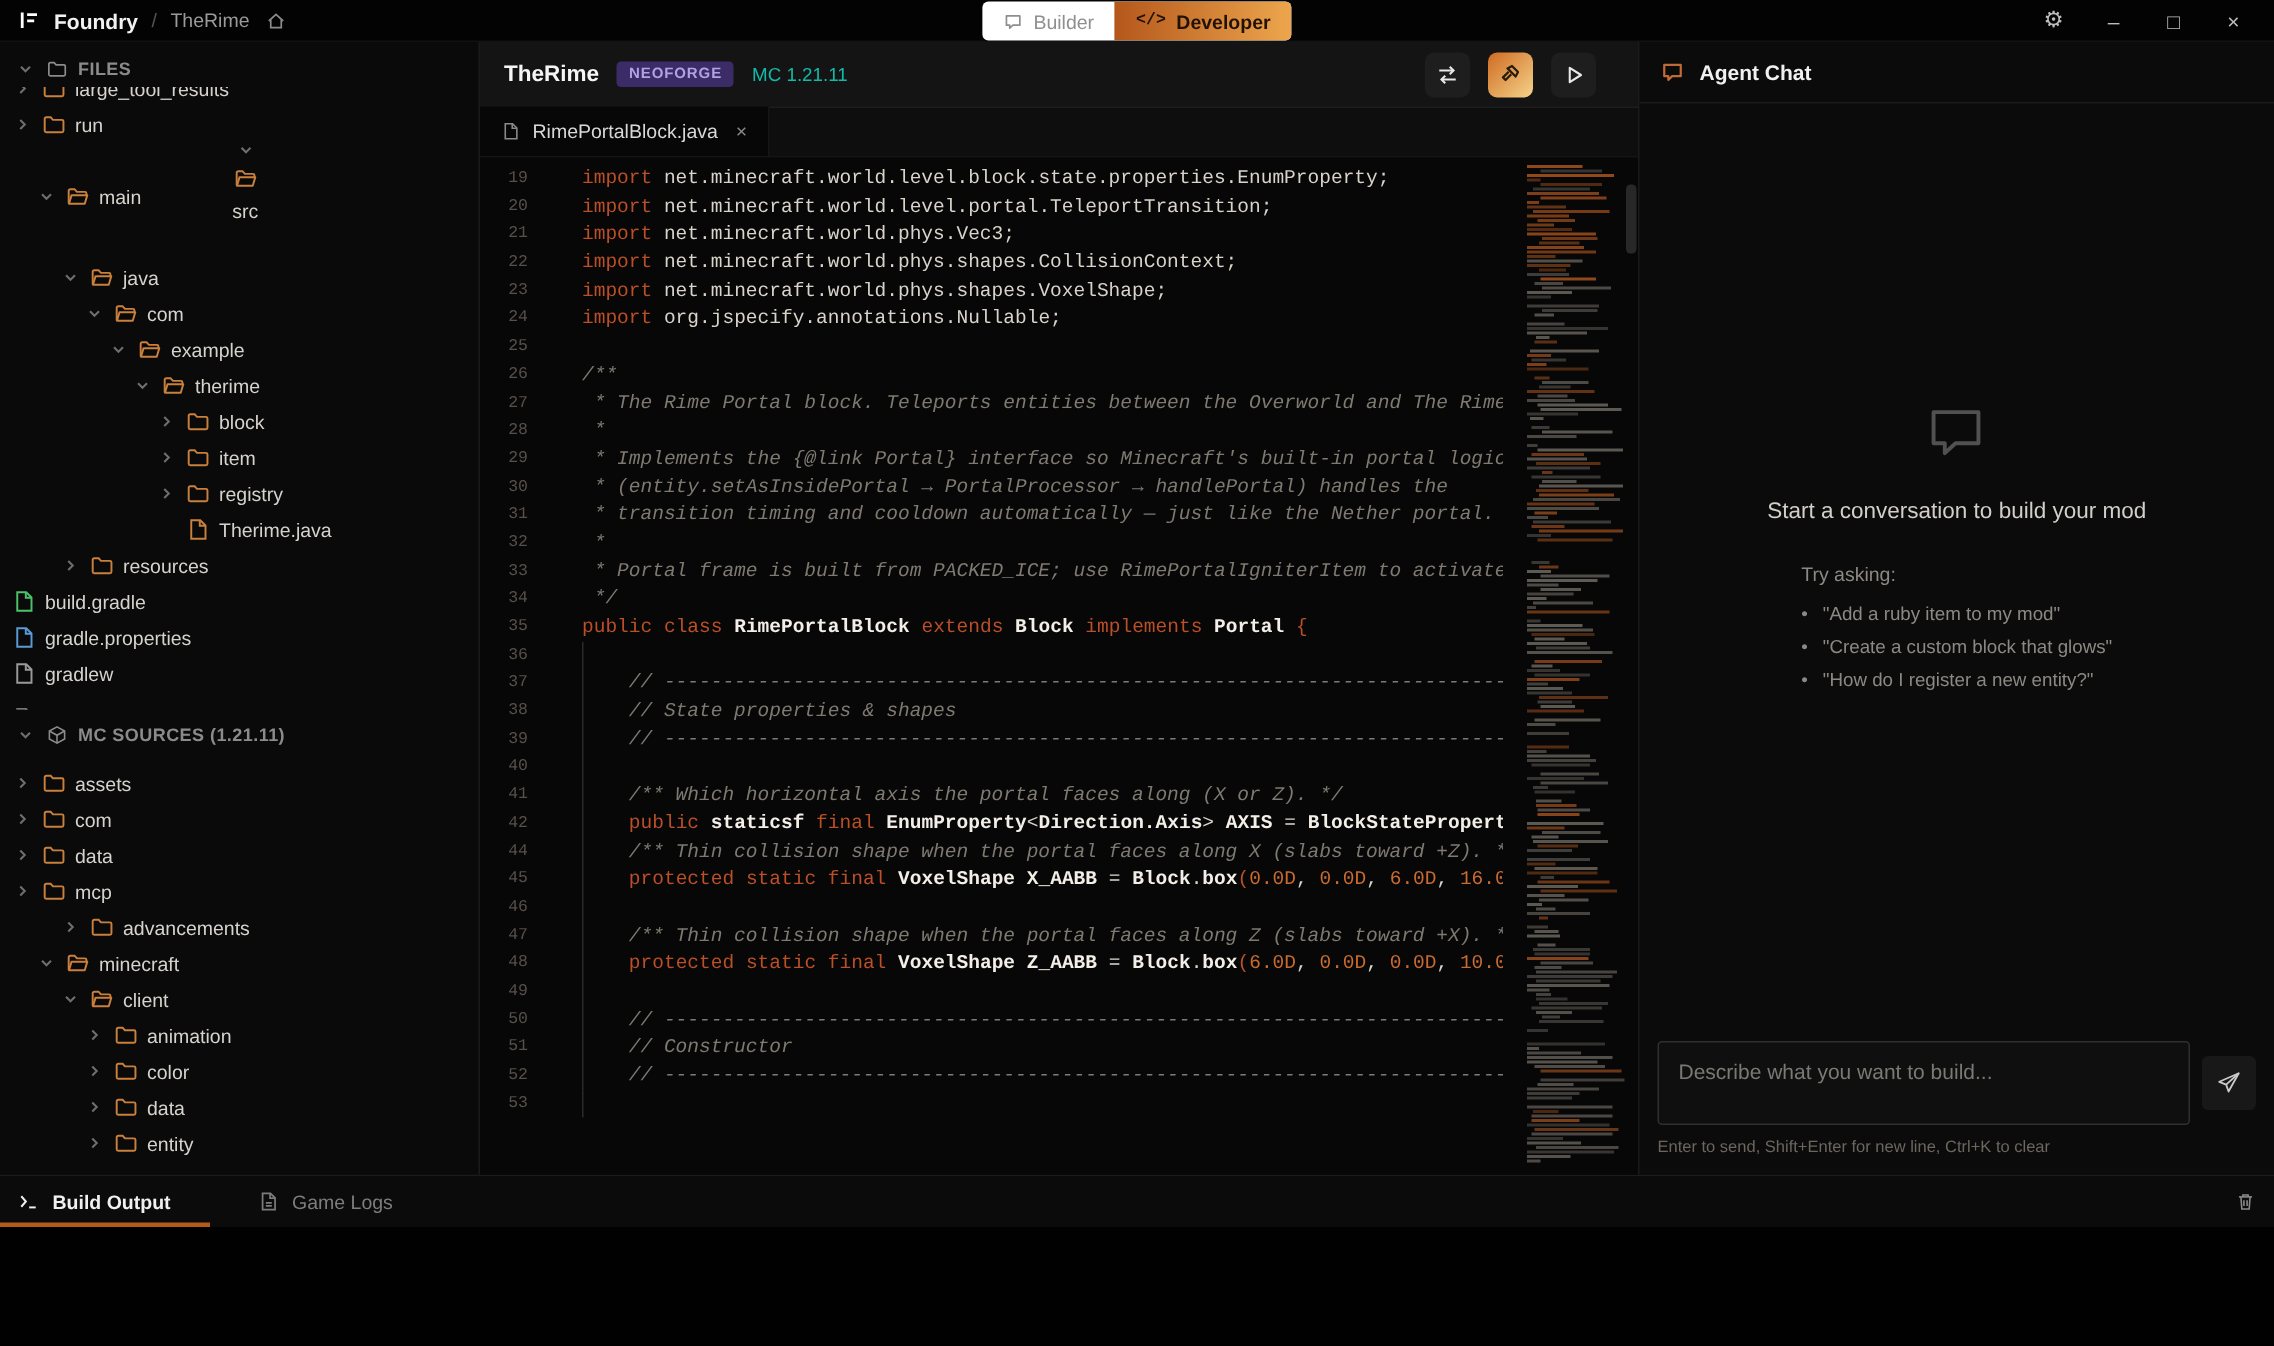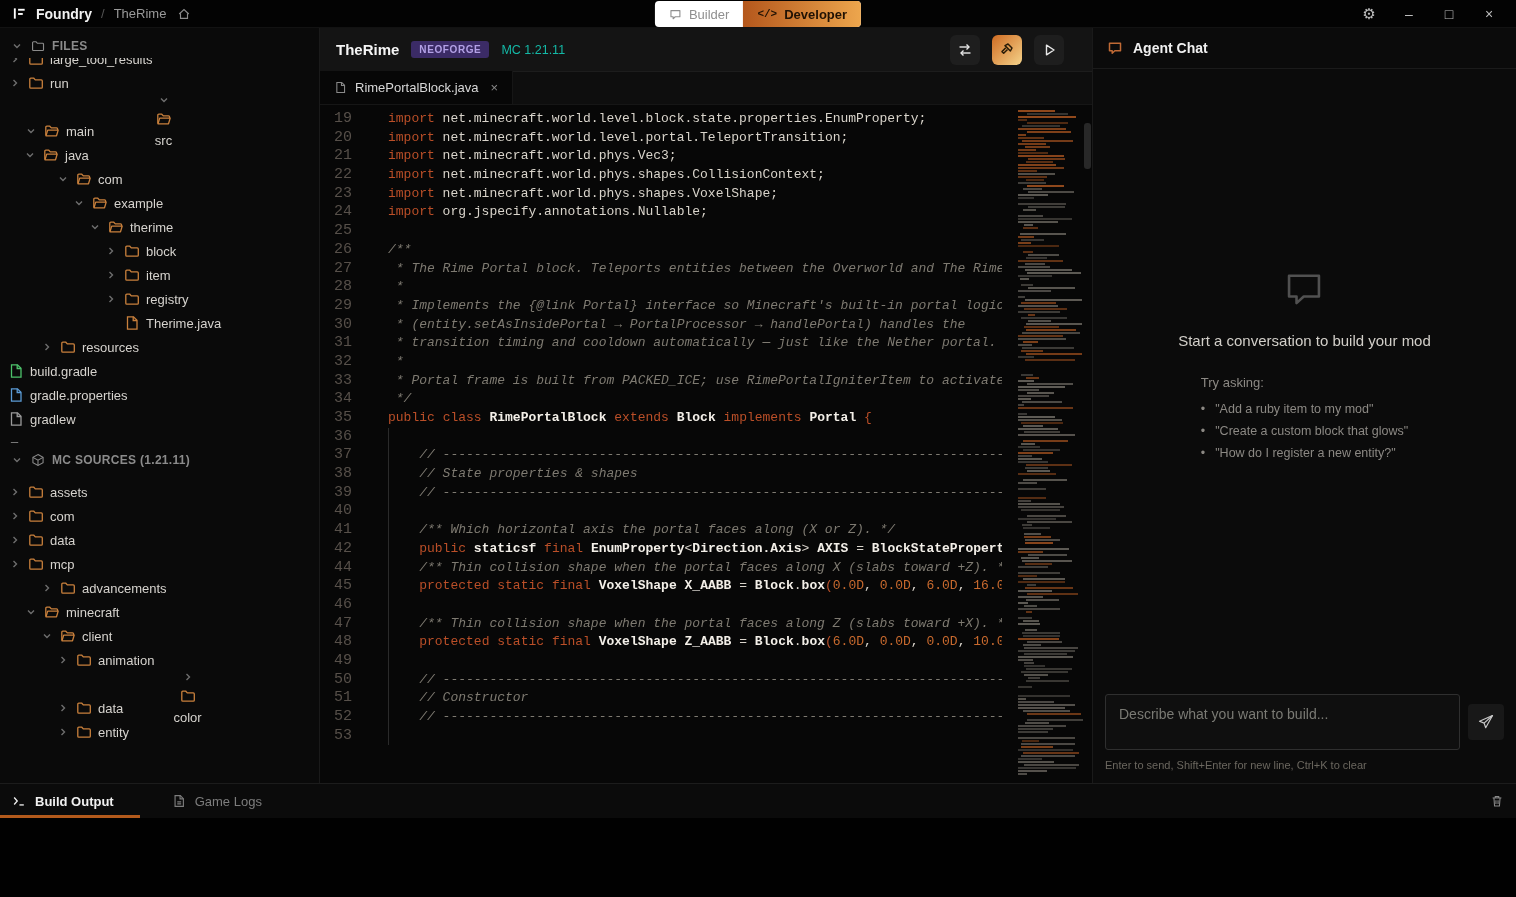--- a/index.html
+++ b/index.html
@@ -50,21 +50,21 @@
   .icon-btn { width:30px; height:30px; border:none; border-radius:6px; background:#1e1e1e; color:#e8e8e8; display:flex; align-items:center; justify-content:center; cursor:pointer; }
   .icon-btn.build { background:linear-gradient(135deg,#cf6b22,#f5d38a); }
   .tabbar { height:33px; background:#0e0e0e; display:flex; align-items:flex-end; border-bottom:1px solid #161616; }
   .tab { height:33px; display:flex; align-items:center; gap:8px; padding:0 14px; background:#070707; color:#d8d8d8; font-size:13px; border-right:1px solid #161616; cursor:pointer; }
   .tab .t-icon { color:#8a8a8a; }
   .tab-close { color:#8a8a8a; font-size:13px; margin-left:4px; cursor:pointer; }
 
   .code-wrap { position:relative; flex:1; overflow:hidden; background:#070707; }
   .code { position:absolute; left:0; top:0; bottom:0; right:90px; overflow:hidden; padding-top:5px; font-family:"Liberation Mono","DejaVu Sans Mono",monospace; font-size:13px; }
   .code-line { display:flex; height:18.7px; line-height:18.7px; }
-  .ln { width:46px; flex:none; text-align:right; padding-right:14px; color:#57504a; font-size:15px; }
+  .ln { width:46px; flex:none; text-align:right; padding-right:14px; color:#57504a; font-size:11px; }
   .lc { flex:1; overflow:hidden; white-space:pre; padding-left:22px; }
   .lc.guide { background:linear-gradient(#2a2a2a,#2a2a2a) 22px 0/1px 100% no-repeat; }
   .tok-k { color:#bb4f28; }
   .tok-p { color:#d9d4cb; }
   .tok-t { color:#f3efe8; font-weight:bold; }
   .tok-c { color:#7e7a71; font-style:italic; }
   .tok-n { color:#c96a2e; }
 
   .minimap { position:absolute; top:5px; bottom:4px; right:9px; width:66px; overflow:hidden; cursor:pointer; }
   .mm-line { height:2px; margin-bottom:1px; }
@@ -217,21 +217,21 @@
               </svg>
             </span>
             <span class="t-icon" style="color: rgb(201, 128, 60);">
               <svg width="16" height="16" viewBox="0 0 16 16" fill="none" stroke="currentColor" stroke-width="1.3" stroke-linejoin="round">
                 <path d="M1.8 12.6V4.2a1 1 0 0 1 1-1h3l1.5 1.7h5.3a1 1 0 0 1 1 1v1.2"></path>
                 <path d="M3.7 7.1h10.5l-1.7 5.7H2z"></path>
               </svg>
             </span>
             <span>main</span>
           </div>
-          <div class="tree-row" style="padding-left: 23px;">
+          <div class="tree-row" style="padding-left: 40px; margin-top: 30px;">
             <span class="chev">
               <svg width="10" height="10" viewBox="0 0 10 10" fill="none" stroke="currentColor" stroke-width="1.4">
                 <path d="M2 3.5l3 3 3-3"></path>
               </svg>
             </span>
             <span class="t-icon" style="color: rgb(201, 128, 60);">
               <svg width="16" height="16" viewBox="0 0 16 16" fill="none" stroke="currentColor" stroke-width="1.3" stroke-linejoin="round">
                 <path d="M1.8 12.6V4.2a1 1 0 0 1 1-1h3l1.5 1.7h5.3a1 1 0 0 1 1 1v1.2"></path>
                 <path d="M3.7 7.1h10.5l-1.7 5.7H2z"></path>
               </svg>
@@ -498,21 +498,21 @@
                   <path d="M3.5 2l3 3-3 3"></path>
                 </svg>
               </span>
               <span class="t-icon" style="color: rgb(201, 128, 60);">
                 <svg width="16" height="16" viewBox="0 0 16 16" fill="none" stroke="currentColor" stroke-width="1.3">
                   <path d="M1.8 4.2a1 1 0 0 1 1-1h3l1.5 1.7h6a1 1 0 0 1 1 1v6.3a1 1 0 0 1-1 1H2.8a1 1 0 0 1-1-1z"></path>
                 </svg>
               </span>
               <span>animation</span>
             </div>
-            <div class="tree-row" style="padding-left: 56px; flex-direction: column;">
+            <div class="tree-row" style="padding-left: 56px;">
               <span class="chev">
                 <svg width="10" height="10" viewBox="0 0 10 10" fill="none" stroke="currentColor" stroke-width="1.4">
                   <path d="M3.5 2l3 3-3 3"></path>
                 </svg>
               </span>
               <span class="t-icon" style="color: rgb(201, 128, 60);">
                 <svg width="16" height="16" viewBox="0 0 16 16" fill="none" stroke="currentColor" stroke-width="1.3">
                   <path d="M1.8 4.2a1 1 0 0 1 1-1h3l1.5 1.7h6a1 1 0 0 1 1 1v6.3a1 1 0 0 1-1 1H2.8a1 1 0 0 1-1-1z"></path>
                 </svg>
               </span>

